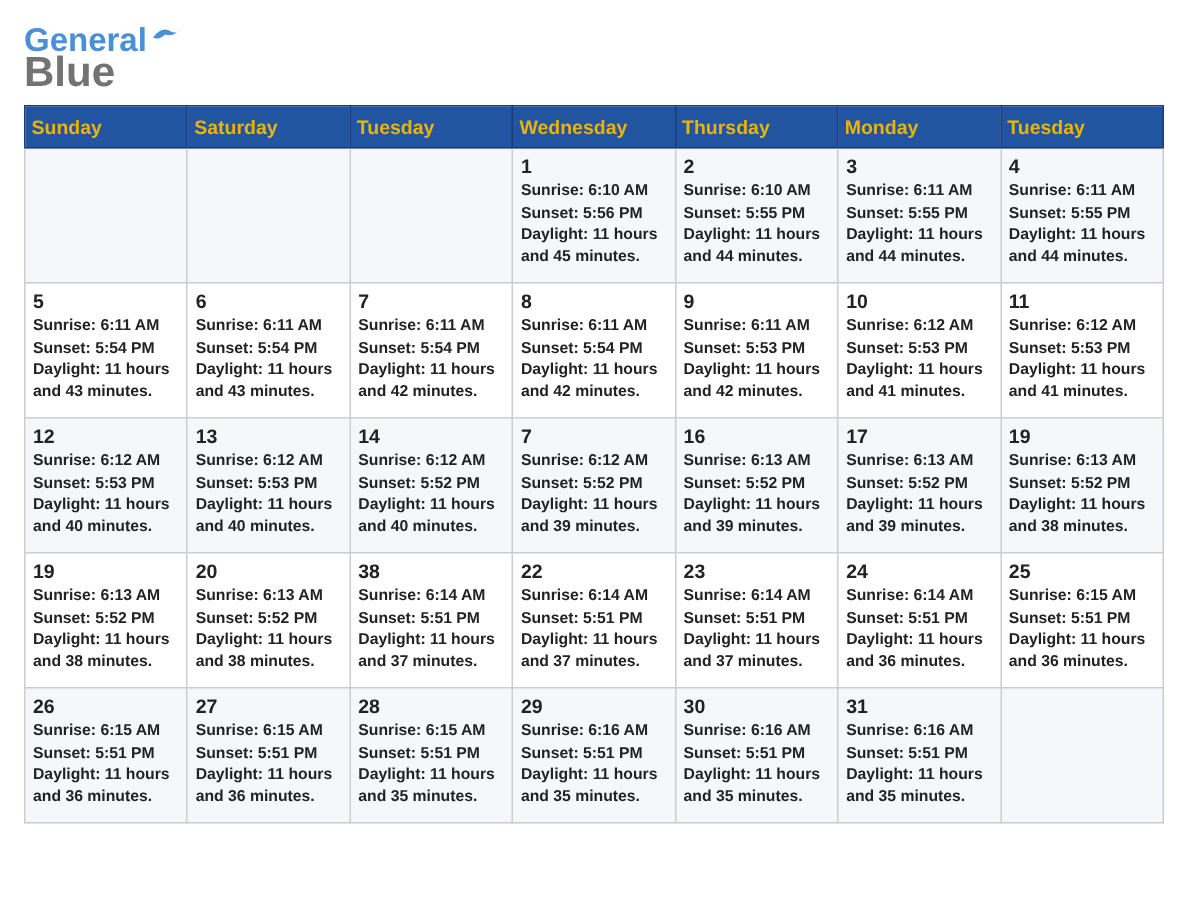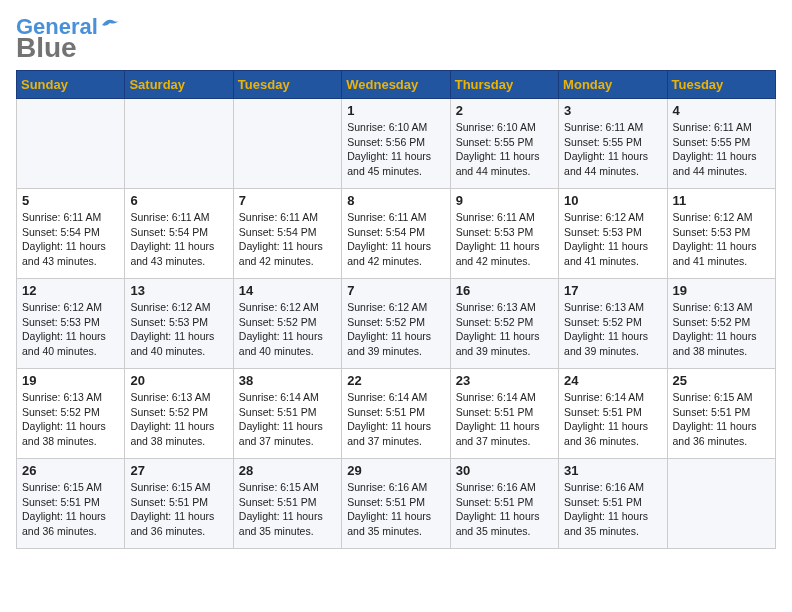--- a/index.html
+++ b/index.html
@@ -72,20 +72,21 @@
       font-size: 13px;
       font-weight: bold;
       color: #222;
       display: block;
       margin-bottom: 2px;
     }
     .cell-text {
       font-size: 10.5px;
       color: #222;
       line-height: 1.4;
+      font-weight: bold;
     }
   </style>
 </head>
 <body>
 
 <div class="header">
   <div class="logo">
     <div style="display:flex;align-items:center;">
       <span class="logo-text">
         <span>General</span>

